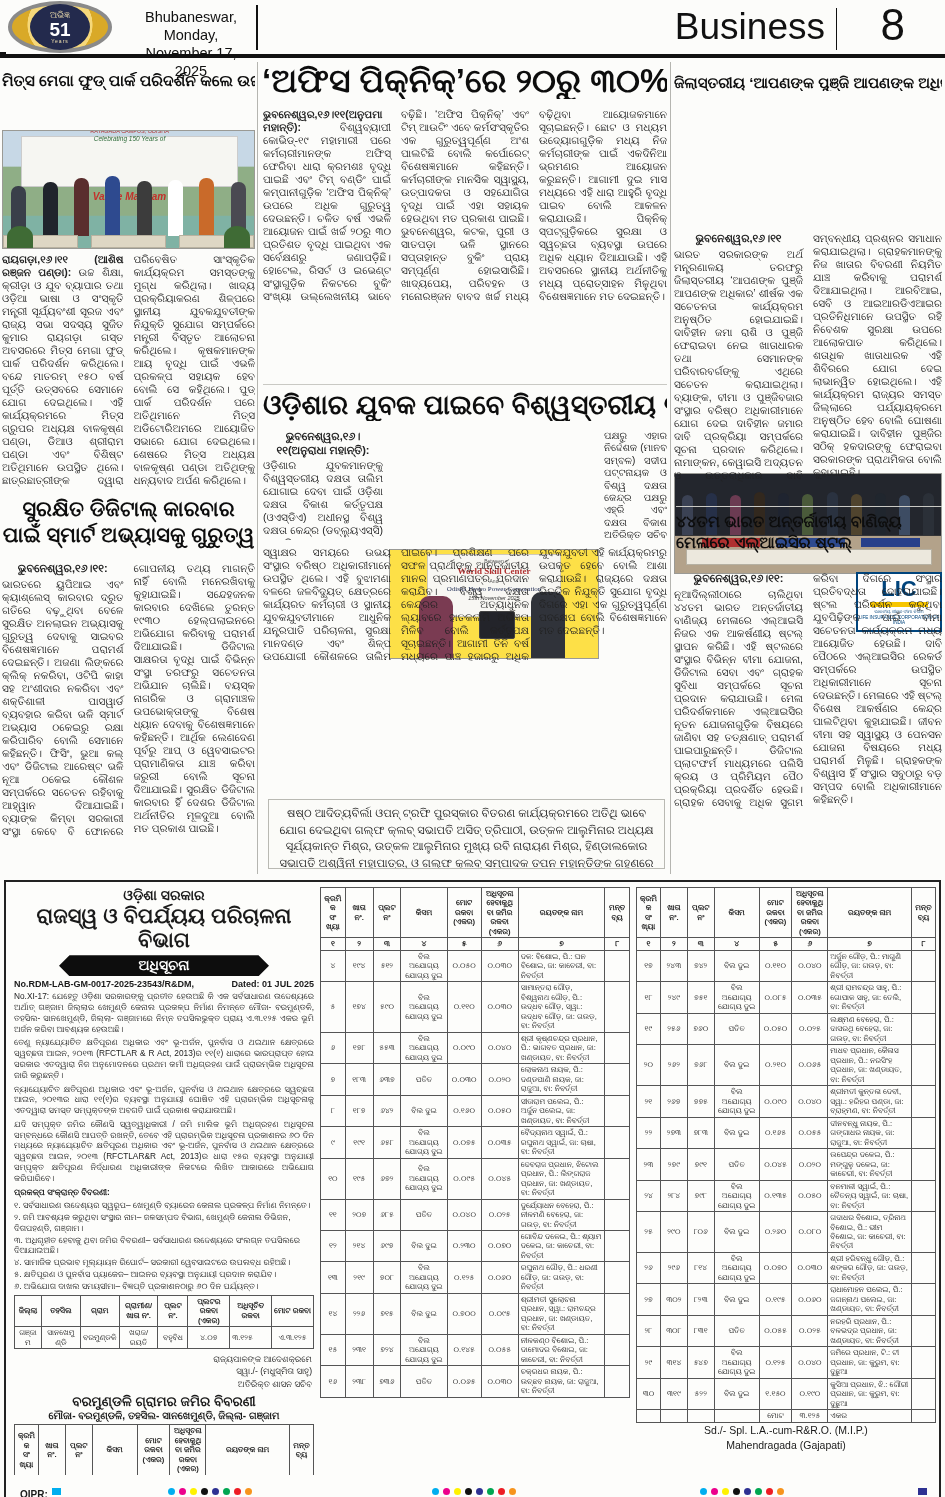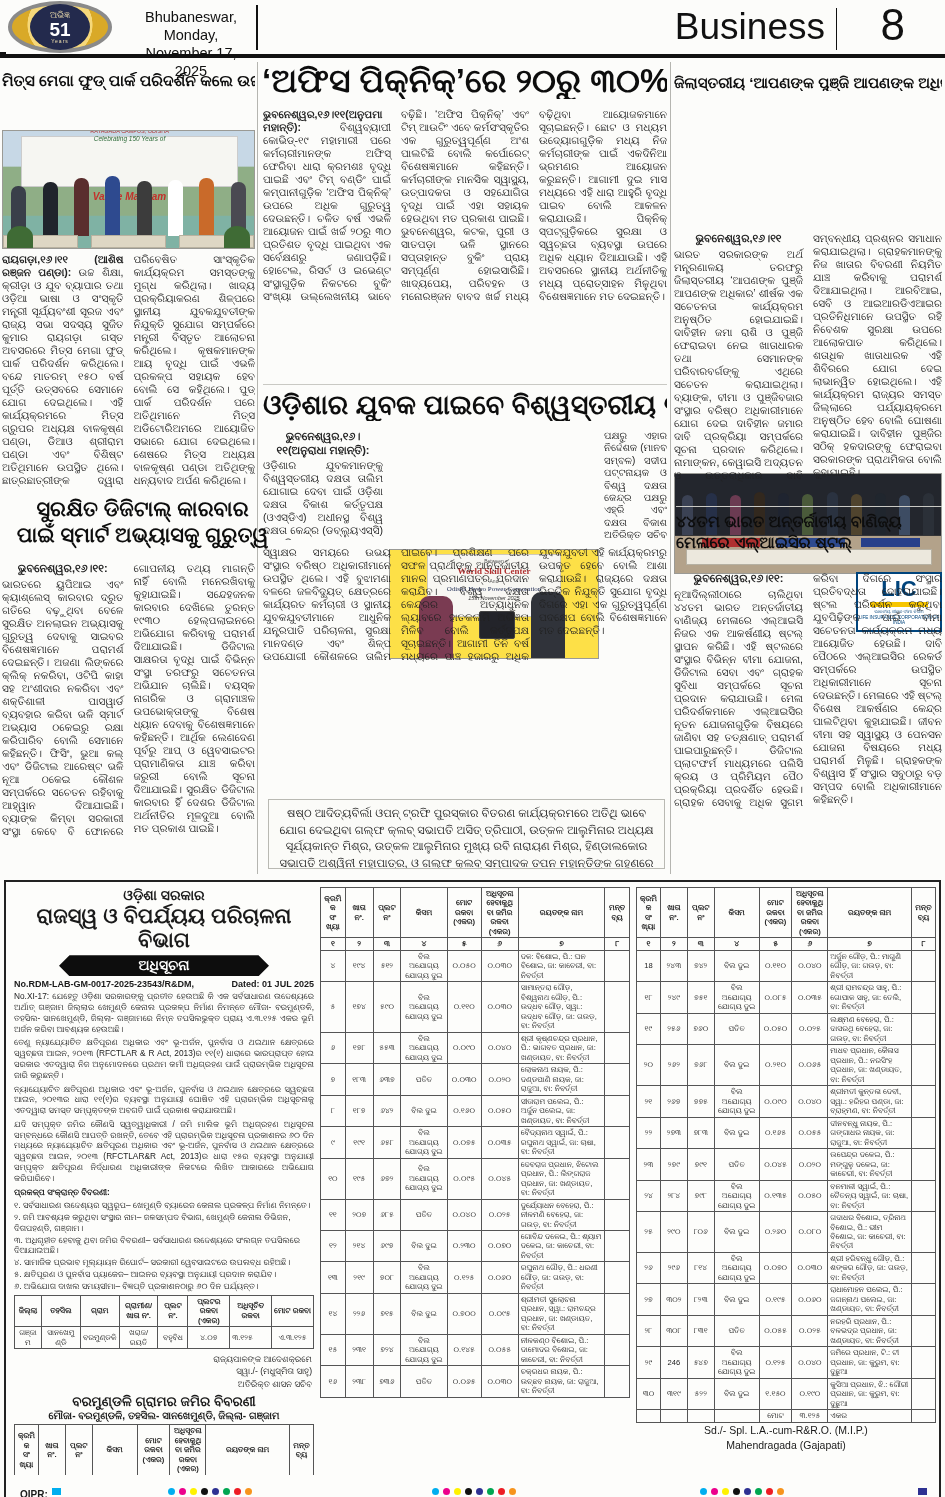--- a/index.html
+++ b/index.html
@@ -153,21 +153,21 @@
   </div>
   <div class="plant" style="left:4px;"></div>
   <div class="plant" style="right:4px;"></div>
 </div>
 
 <div class="abs body-text cols2 just" style="left:2px;top:253px;width:253px;height:238px;overflow:hidden;">
   <span class="dl">ରାୟଗଡ଼ା,୧୬।୧୧ (ଆଶିଷ ରଞ୍ଜନ ପଣ୍ଡା):</span>
   <span>ଉଚ୍ଚ ଶିକ୍ଷା, କ୍ରୀଡ଼ା ଓ ଯୁବ ବ୍ୟାପାର ତଥା ଓଡ଼ିଆ ଭାଷା ଓ ସଂସ୍କୃତି ମନ୍ତ୍ରୀ ସୂର୍ଯ୍ୟବଂଶୀ ସୂରଜ ଏବଂ ରାଜ୍ୟ ସଭା ସଦସ୍ୟ ସୁଜିତ କୁମାର ରାୟଗଡ଼ା ଗସ୍ତ ଅବସରରେ ମିତ୍ସ ମେଗା ଫୁଡ୍ ପାର୍କ ପରିଦର୍ଶନ କରିଥିଲେ। ବନ୍ଦେ ମାତରମ୍ ୧୫୦ ବର୍ଷ ପୂର୍ତ୍ତି ଉତ୍ସବରେ ସେମାନେ ଯୋଗ ଦେଇଥିଲେ। ଏହି କାର୍ଯ୍ୟକ୍ରମରେ ମିତ୍ସ ଗ୍ରୁପର ଅଧ୍ୟକ୍ଷ ବାଳକୃଷ୍ଣ ପଣ୍ଡା, ଡିଆଓ ଶ୍ରୀରାମ ପଣ୍ଡା ଏବଂ ବିଶିଷ୍ଟ ଅତିଥିମାନେ ଉପସ୍ଥିତ ଥିଲେ। ଛାତ୍ରଛାତ୍ରୀଙ୍କ ଦ୍ୱାରା ପରିବେଷିତ ସାଂସ୍କୃତିକ କାର୍ଯ୍ୟକ୍ରମ ସମସ୍ତଙ୍କୁ ମୁଗ୍ଧ କରିଥିଲା। ଖାଦ୍ୟ ପ୍ରକ୍ରିୟାକରଣ ଶିଳ୍ପରେ ସ୍ଥାନୀୟ ଯୁବକଯୁବତୀଙ୍କ ନିଯୁକ୍ତି ସୁଯୋଗ ସମ୍ପର୍କରେ ମନ୍ତ୍ରୀ ବିସ୍ତୃତ ଆଲୋଚନା କରିଥିଲେ। କୃଷକମାନଙ୍କ ଆୟ ବୃଦ୍ଧି ପାଇଁ ଏଭଳି ପ୍ରକଳ୍ପ ସହାୟକ ହେବ ବୋଲି ସେ କହିଥିଲେ। ପୁଡ୍ ପାର୍କ ପରିଦର୍ଶନ ପରେ ଅତିଥିମାନେ ମିତ୍ସ ଅଡିଟୋରିଅମରେ ଆୟୋଜିତ ସଭାରେ ଯୋଗ ଦେଇଥିଲେ। ଶେଷରେ ମିତ୍ସ ଅଧ୍ୟକ୍ଷ ବାଳକୃଷ୍ଣ ପଣ୍ଡା ଅତିଥିଙ୍କୁ ଧନ୍ୟବାଦ ଅର୍ପଣ କରିଥିଲେ।</span>
 </div>
 
-<div class="abs hl hl-sub" style="left:16px;top:496px;width:253px;">
+<div class="abs hl hl-sub" style="left:2px;top:496px;width:253px;">
   <div>ସୁରକ୍ଷିତ ଡିଜିଟାଲ୍ କାରବାର</div>
   <div>ପାଇଁ ସ୍ମାର୍ଟ ଅଭ୍ୟାସକୁ ଗୁରୁତ୍ୱ</div>
 </div>
 
 <div class="abs body-text cols2 just" style="left:2px;top:562px;width:253px;height:312px;overflow:hidden;">
   <div class="dateline-c">ଭୁବନେଶ୍ୱର,୧୬।୧୧:</div>
   <span>ଭାରତରେ ୟୁପିଆଇ ଏବଂ କ୍ୟାଶ୍‌ଲେସ୍ କାରବାର ଦ୍ରୁତ ଗତିରେ ବଢ଼ୁଥିବା ବେଳେ ସୁରକ୍ଷିତ ଅନଲାଇନ ଅଭ୍ୟାସକୁ ଗୁରୁତ୍ୱ ଦେବାକୁ ସାଇବର ବିଶେଷଜ୍ଞମାନେ ପରାମର୍ଶ ଦେଇଛନ୍ତି। ଅଜଣା ଲିଙ୍କରେ କ୍ଲିକ୍ ନକରିବା, ଓଟିପି କାହା ସହ ଅଂଶୀଦାର ନକରିବା ଏବଂ ଶକ୍ତିଶାଳୀ ପାସୱାର୍ଡ ବ୍ୟବହାର କରିବା ଭଳି ସ୍ମାର୍ଟ ଅଭ୍ୟାସ ଠକେଇରୁ ରକ୍ଷା କରିପାରିବ ବୋଲି ସେମାନେ କହିଛନ୍ତି। ଫିସିଂ, ଭୁଆ କଲ୍ ଏବଂ ଡିଜିଟାଲ ଆରେଷ୍ଟ ଭଳି ନୂଆ ଠକେଇ କୌଶଳ ସମ୍ପର୍କରେ ସଚେତନ ରହିବାକୁ ଆହ୍ୱାନ ଦିଆଯାଇଛି। ବ୍ୟାଙ୍କ କିମ୍ବା ସରକାରୀ ସଂସ୍ଥା କେବେ ବି ଫୋନରେ ଗୋପନୀୟ ତଥ୍ୟ ମାଗନ୍ତି ନାହିଁ ବୋଲି ମନେରଖିବାକୁ କୁହାଯାଇଛି। ସନ୍ଦେହଜନକ କାରବାର ଦେଖିଲେ ତୁରନ୍ତ ୧୯୩୦ ହେଲ୍ପଲାଇନରେ ଅଭିଯୋଗ କରିବାକୁ ପରାମର୍ଶ ଦିଆଯାଇଛି। ଡିଜିଟାଲ ସାକ୍ଷରତା ବୃଦ୍ଧି ପାଇଁ ବିଭିନ୍ନ ସଂସ୍ଥା ତରଫରୁ ସଚେତନତା ଅଭିଯାନ ଚାଲିଛି। ବୟସ୍କ ନାଗରିକ ଓ ଗ୍ରାମାଞ୍ଚଳ ଉପଭୋକ୍ତାଙ୍କୁ ବିଶେଷ ଧ୍ୟାନ ଦେବାକୁ ବିଶେଷଜ୍ଞମାନେ କହିଛନ୍ତି। ଆର୍ଥିକ ଲେଣଦେଣ ପୂର୍ବରୁ ଆପ୍ ଓ ୱେବସାଇଟର ପ୍ରାମାଣିକତା ଯାଞ୍ଚ କରିବା ଜରୁରୀ ବୋଲି ସୂଚନା ଦିଆଯାଇଛି। ସୁରକ୍ଷିତ ଡିଜିଟାଲ କାରବାର ହିଁ ଦେଶର ଡିଜିଟାଲ ଅର୍ଥନୀତିର ମୂଳଦୁଆ ବୋଲି ମତ ପ୍ରକାଶ ପାଇଛି।</span>
 </div>
 
 <div class="abs body-text cols3 just" style="left:263px;top:108px;width:404px;height:264px;overflow:hidden;">
@@ -563,21 +563,21 @@
             <th>୩</th>
             <th>୪</th>
             <th>୫</th>
             <th>୬</th>
             <th>୭</th>
             <th>୮</th>
           </tr>
       </thead>
       <tbody>
           <tr>
-            <td>18</td>
+            <td>୧୭</td>
             <td>୨୪୩</td>
             <td>୭୪୨</td>
             <td>ବିଲ ଦୁଇ</td>
             <td>୦.୧୧୦</td>
             <td>୦.୦୪୦</td>
             <td>ଅର୍ଜୁନ ଗୌଡ଼, ପି.: ମାଗୁଣି ଗୌଡ଼, ଜା: ଗଉଡ଼, ବା: ନିବର୍ତ୍ତୀ</td>
             <td></td>
           </tr>
           <tr>
             <td>୧୮</td>
@@ -684,21 +684,21 @@
             <td>୩୦୮</td>
             <td>୮୩୧</td>
             <td>ପତିତ</td>
             <td>୦.୦୫୫</td>
             <td>୦.୦୨୫</td>
             <td>ନରହରି ପ୍ରଧାନ, ପି.: ବଳଭଦ୍ର ପ୍ରଧାନ, ଜା: ଖଣ୍ଡାୟତ, ବା: ନିବର୍ତ୍ତୀ</td>
             <td></td>
           </tr>
           <tr>
             <td>୨୯</td>
-            <td>246</td>
+            <td>୩୧୪</td>
             <td>୫୪୭</td>
             <td>ବିଲ ଅଯୋଗ୍ୟଯୋଗ୍ୟ ଦୁଇ</td>
             <td>୦.୧୨୫</td>
             <td>୦.୦୪୦</td>
             <td>ଜମିରେ ପ୍ରଧାନ, ଟି.: ଟୀ ପ୍ରଧାନ, ଜା: କୁରୁମ, ବା: ଦୁଛୁଆ</td>
             <td></td>
           </tr>
           <tr>
             <td>୩୦</td>
             <td>୩୧୯</td>

